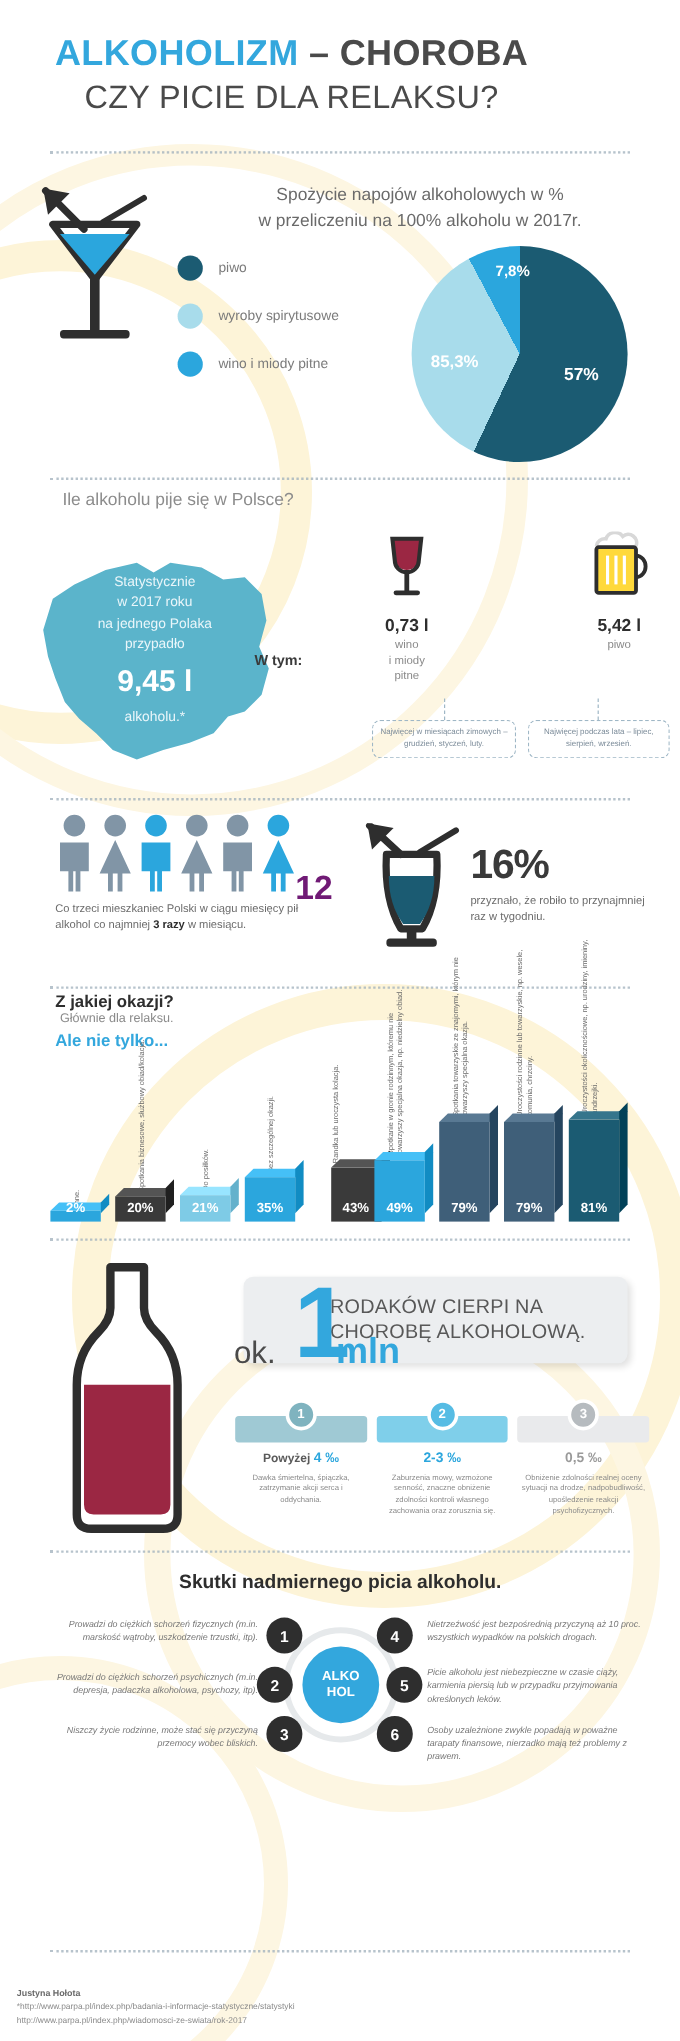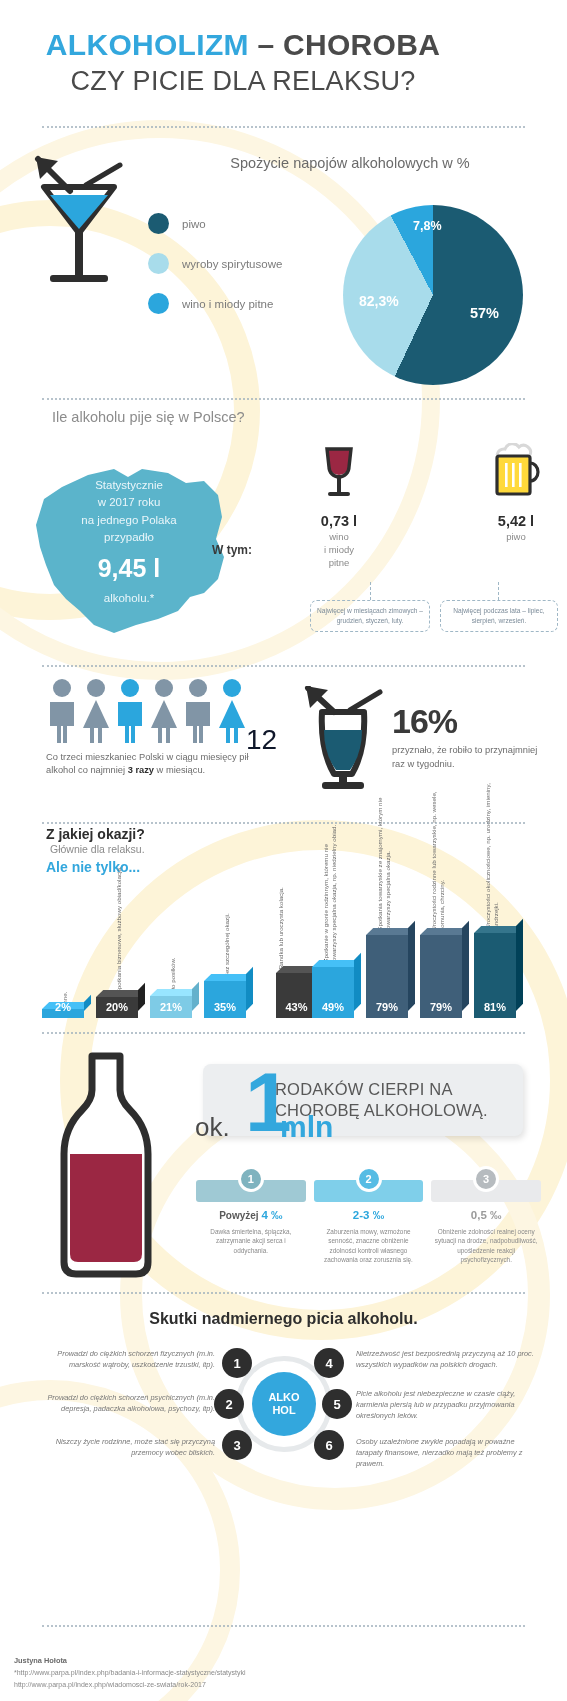--- a/index.html
+++ b/index.html
@@ -63,21 +63,21 @@
   .callout { position:absolute; border:1.4px dashed #9fb7c6; border-radius:7px;
              font-size:6.6px; color:#7b8b99; line-height:1.5; text-align:center;
              padding:5px 4px; }
   .co1 { left:310px; top:600px; width:120px; }
   .co2 { left:440px; top:600px; width:118px; }
   .co-stem { position:absolute; border-left:1.4px dashed #9fb7c6; height:18px; }
 
   
   .sec-people { position:absolute; top:672px; left:0; width:567px; height:125px; }
   .people-row { position:absolute; left:46px; top:6px; display:flex; gap:2px; }
-  .num12 { position:absolute; left:246px; top:52px; font-size:28px; font-weight:400; color:#0f172a; }
+  .num12 { position:absolute; left:246px; top:52px; font-size:28px; font-weight:700; color:#701a75; }
   .people-cap { position:absolute; left:46px; top:79px; width:205px; font-size:9.3px;
                 color:#6c6c6c; line-height:1.45; }
   .people-cap b { color:#2e2e2e; }
   .pct16 { position:absolute; left:392px; top:30px; font-size:34px; font-weight:700; color:#3a3a3a; letter-spacing:-1px; }
   .pct16-cap { position:absolute; left:392px; top:72px; width:150px; font-size:9.3px; color:#6c6c6c; line-height:1.5; }
   .cocktail2 { position:absolute; left:300px; top:14px; }
 
   
   .sec-bars { position:absolute; top:812px; left:0; width:567px; height:220px; }
   .bars-head { position:absolute; left:46px; top:14px; }
@@ -168,41 +168,42 @@
         <rect x="51" y="76" width="8" height="46" fill="#2e2e2e"></rect>
         <rect x="26" y="120" width="58" height="7" rx="3" fill="#2e2e2e"></rect>
         <path d="M14 4 L46 36" stroke="#2e2e2e" stroke-width="6" stroke-linecap="round"></path>
         <path d="M12 2 L34 6 L16 24 Z" fill="#2e2e2e"></path>
         <path d="M62 30 L96 10" stroke="#2e2e2e" stroke-width="5" stroke-linecap="round"></path>
       </svg>
     </div>
 
     <div class="pie-title">
       <div>Spożycie napojów alkoholowych w %</div>
+      <div>w przeliczeniu na 100% alkoholu w 2017r.</div>
     </div>
 
     <div class="legend">
       <div class="legend-row">
         <span class="legend-dot" style="background:#1b5b72"></span>
         <span class="legend-label">piwo</span>
       </div>
       <div class="legend-row">
         <span class="legend-dot" style="background:#a8dceb"></span>
         <span class="legend-label">wyroby spirytusowe</span>
       </div>
       <div class="legend-row">
         <span class="legend-dot" style="background:#2ba6dd"></span>
         <span class="legend-label">wino i miody pitne</span>
       </div>
     </div>
 
     <div class="pie-wrap">
       <div class="pie" style="background:conic-gradient(#1b5b72 0deg 205.2deg, #a8dceb 205.2deg 332deg, #2ba6dd 332deg 360deg);"></div>
       <span class="pie-lab pl1">57%</span>
-      <span class="pie-lab pl2">82,3%</span>
+      <span class="pie-lab pl2">85,3%</span>
       <span class="pie-lab pl3">7,8%</span>
     </div>
   </div>
 
   <div class="divider dotted" style="top:398px;"></div>
 
   <div class="sec-map">
     <div class="q-map">Ile alkoholu pije się w Polsce?</div>
 
     <svg class="poland" viewBox="0 0 222 196">

